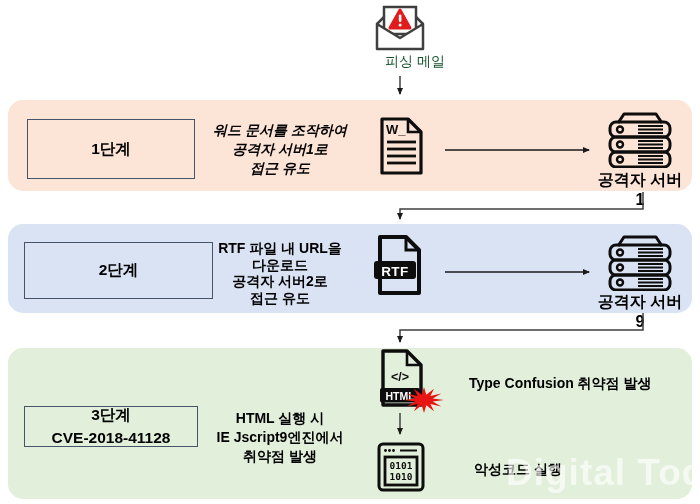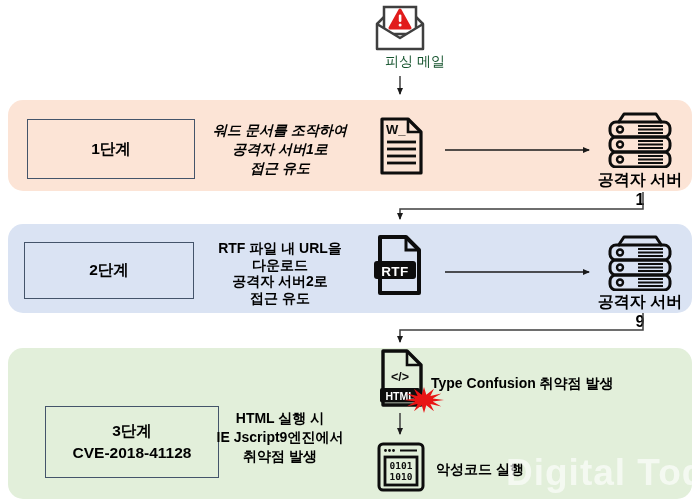--- a/index.html
+++ b/index.html
@@ -6,31 +6,31 @@
   .canvas{position:relative;width:700px;height:504px;background:#ffffff;
           font-family:"Liberation Sans",sans-serif;overflow:hidden;}
   .band{position:absolute;left:8px;width:684px;border-radius:15px;}
   .band1{top:100px;height:91px;}
   .band2{top:224px;height:89px;}
   .band3{top:348px;height:151px;}
   .stage-box{position:absolute;border:1.6px solid #44546a;box-sizing:border-box;
              display:flex;flex-direction:column;align-items:center;justify-content:center;
              text-align:center;font-weight:bold;font-size:15.5px;line-height:1.45;color:#000;}
   .box1{left:27px;top:119px;width:168px;height:60px;}
-  .box2{left:24px;top:242px;width:170px;height:57px;}
-  .box3{left:24px;top:406px;width:174px;height:72px;margin-left:21px;}
+  .box2{left:24px;top:242px;width:189px;height:57px;}
+  .box3{left:24px;top:406px;width:174px;height:41px;}
   .desc{position:absolute;left:158px;width:244px;text-align:center;font-weight:bold;
         white-space:pre-line;color:#000;font-size:14px;line-height:19px;}
   .desc1{top:121px;font-style:italic;}
   .desc2{top:240px;line-height:16.5px;}
   .desc3{top:409px;}
   .icon{position:absolute;}
   .icon-label{position:absolute;text-align:center;font-weight:bold;font-size:16px;color:#000;}
   .conn-label{position:absolute;width:160px;text-align:center;font-weight:bold;font-size:11px;color:#000;}
-  .flow-label{position:absolute;font-weight:bold;font-size:14px;color:#000;white-space:nowrap;}
+  .flow-label{position:absolute;font-weight:bold;font-size:14px;color:#000;white-space:nowrap;margin-left:38px;}
   .phishing-label{position:absolute;left:363px;top:53px;width:104px;text-align:center;
                   font-weight:normal;font-size:14px;color:#14532d;}
   .watermark{position:absolute;left:506px;top:452px;color:rgba(255,255,255,0.62);
              font-size:37px;font-weight:600;letter-spacing:1px;white-space:nowrap;z-index:5;}
   svg{display:block;}
   .overlay{position:absolute;left:0;top:0;z-index:2;}
 </style>
 </head>
 <body>
 

